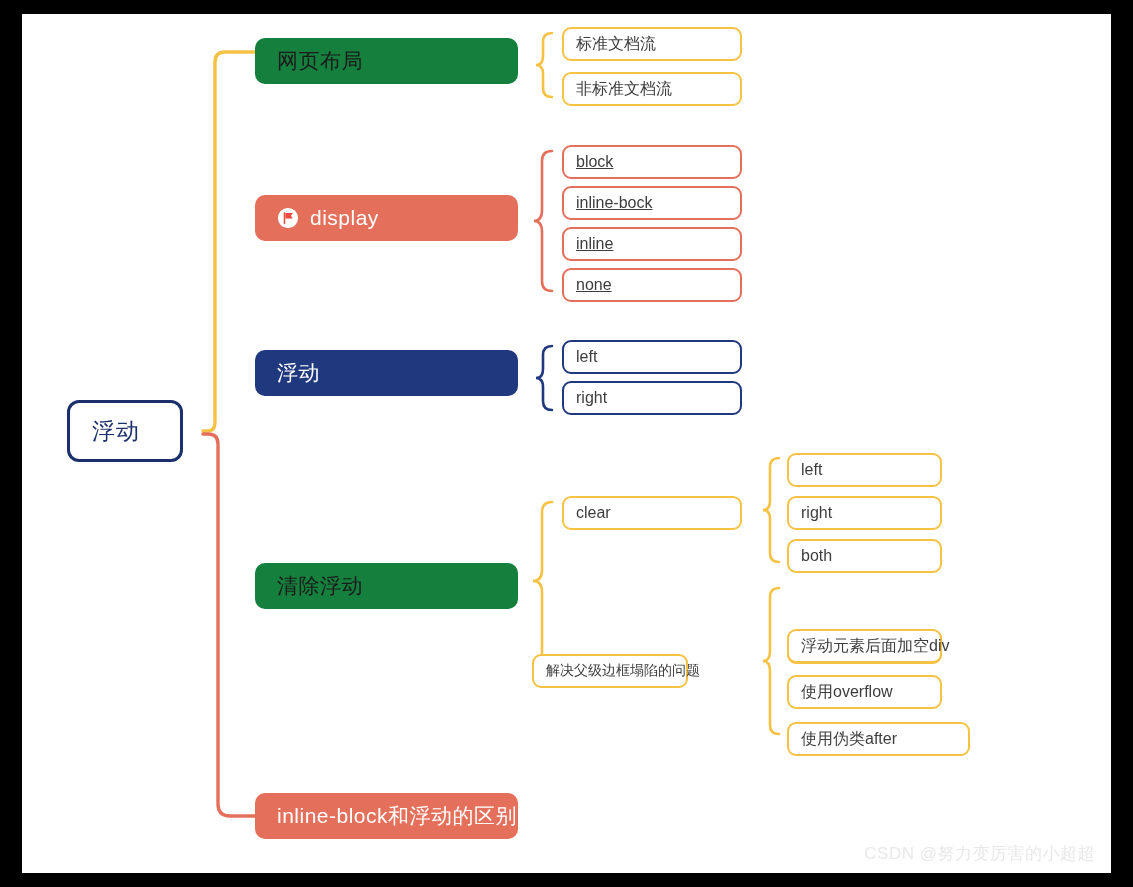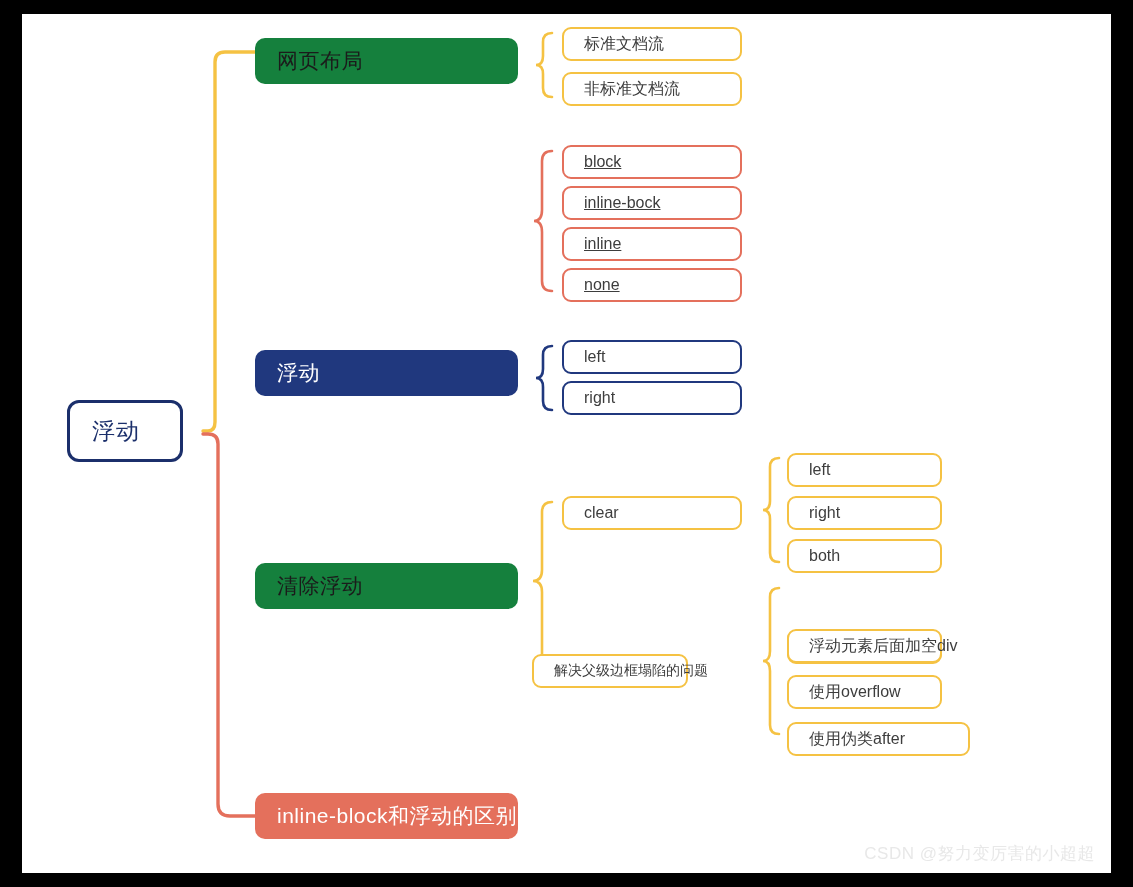--- a/index.html
+++ b/index.html
@@ -64,21 +64,21 @@
   .node.l1.navy   { background: #20387e; color: #ffffff; }
 
   
   .node.leaf {
     background: #ffffff;
     border-width: 2px;
     border-style: solid;
     border-radius: 9px;
     font-size: 16px;
     color: #3d3d3d;
-    padding-left: 20px;
+    padding-left: 12px;
   }
   .node.leaf.amber  { border-color: #f5c243; }
   .node.leaf.salmon { border-color: #e4705c; text-decoration: underline; }
   .node.leaf.navy   { border-color: #20387e; }
   .node.leaf.small  { font-size: 14px; }
 
   
   .flag-icon {
     width: 22px;
     height: 22px;
@@ -131,20 +131,29 @@
   </div>
 
   <div class="node leaf amber" style="left:540px; top:13px; width:180px; height:34px;">
     <span>标准文档流</span>
   </div>
 
   <div class="node leaf amber" style="left:540px; top:58px; width:180px; height:34px;">
     <span>非标准文档流</span>
   </div>
 
+  <div class="node l1 salmon" style="left:233px; top:181px; width:263px; height:46px;">
+    <svg class="flag-icon" viewBox="0 0 24 24">
+      <circle cx="12" cy="12" r="10.4" fill="#ffffff"></circle>
+      <circle cx="12" cy="12" r="10.4" fill="none" stroke="#ffffff" stroke-width="1.2"></circle>
+      <rect x="7.3" y="5.6" width="1.7" height="13.1" rx="0.8" fill="#f04a3e"></rect>
+      <path d="M9.2 6.6 H17.3 L15.2 9.6 L17.3 12.6 H9.2 Z" fill="#f04a3e"></path>
+    </svg>
+    <span>display</span>
+  </div>
 
   <div class="node leaf salmon" style="left:540px; top:131px; width:180px; height:34px;">
     <span>block</span>
   </div>
 
   <div class="node leaf salmon" style="left:540px; top:172px; width:180px; height:34px;">
     <span>inline-bock</span>
   </div>
 
   <div class="node leaf salmon" style="left:540px; top:213px; width:180px; height:34px;">

